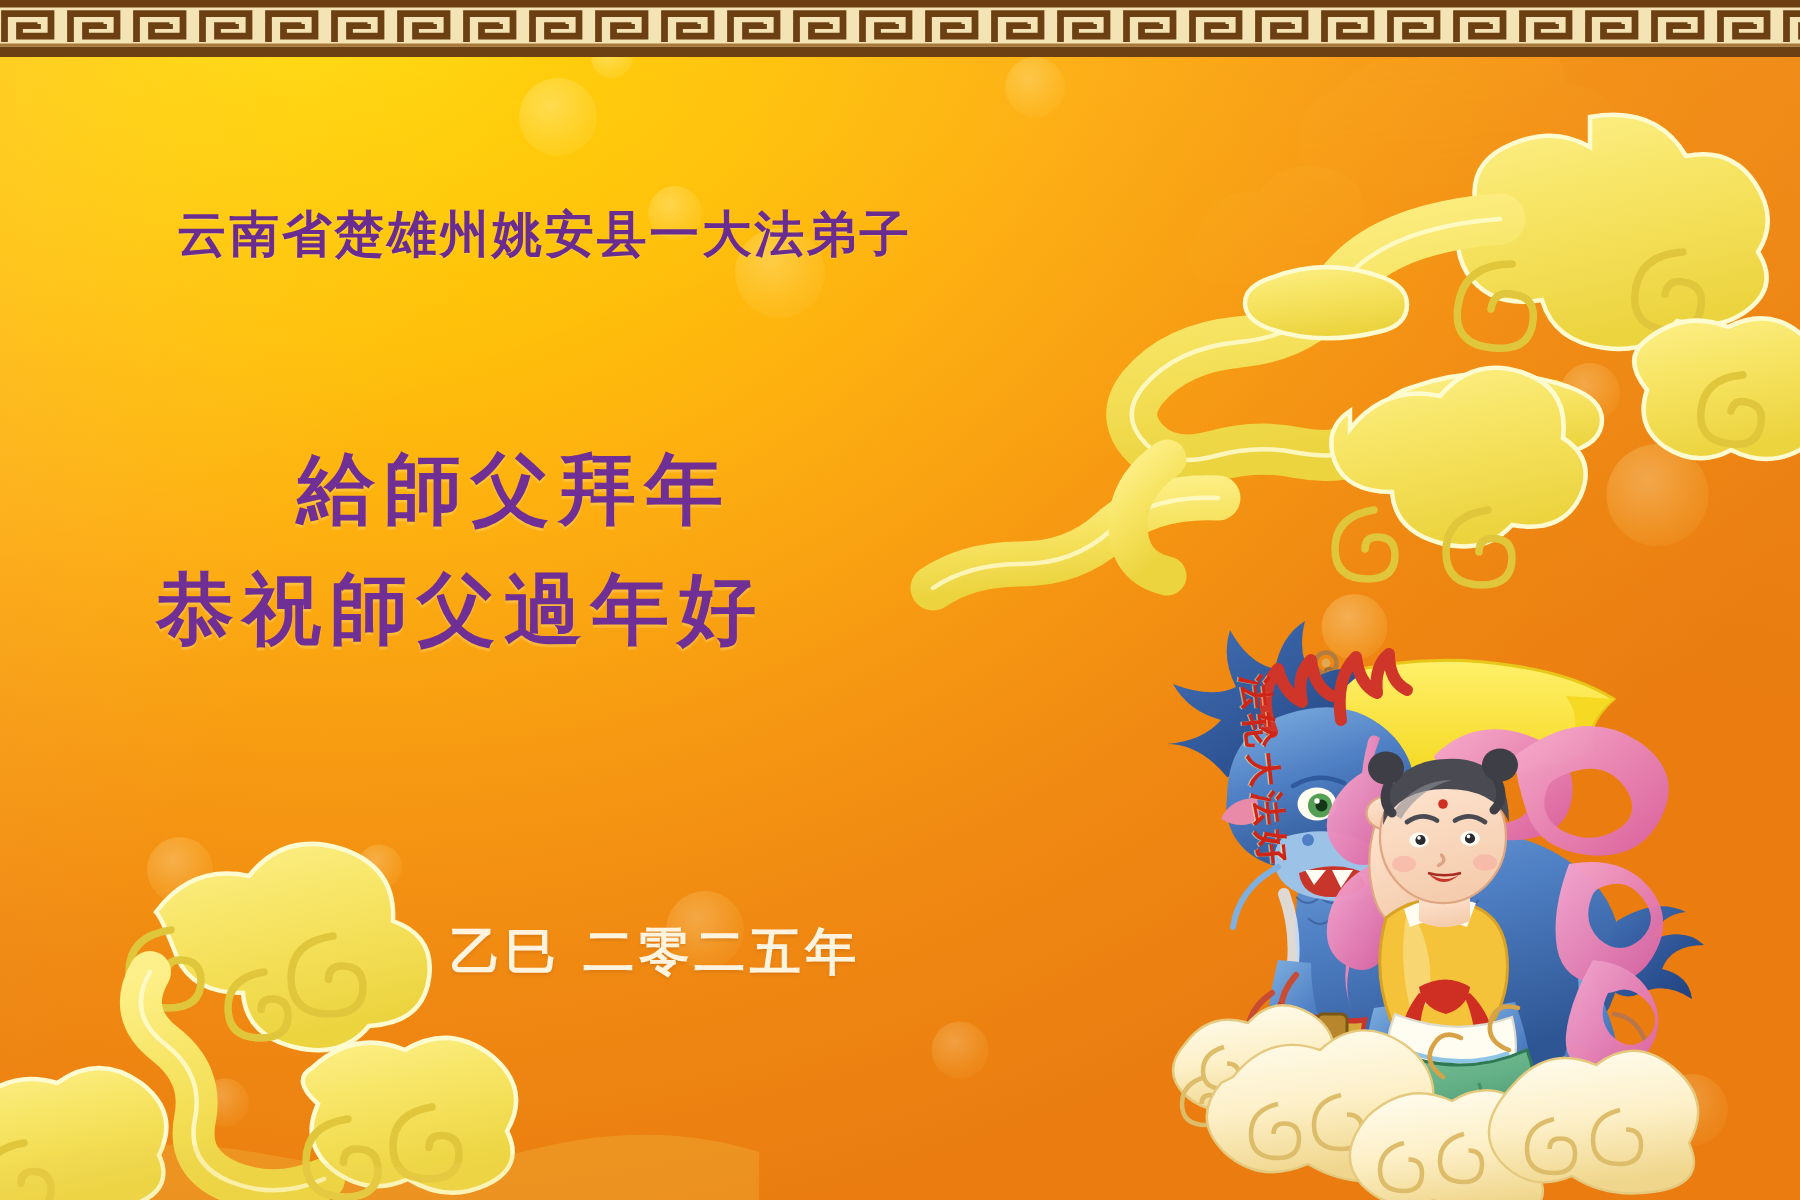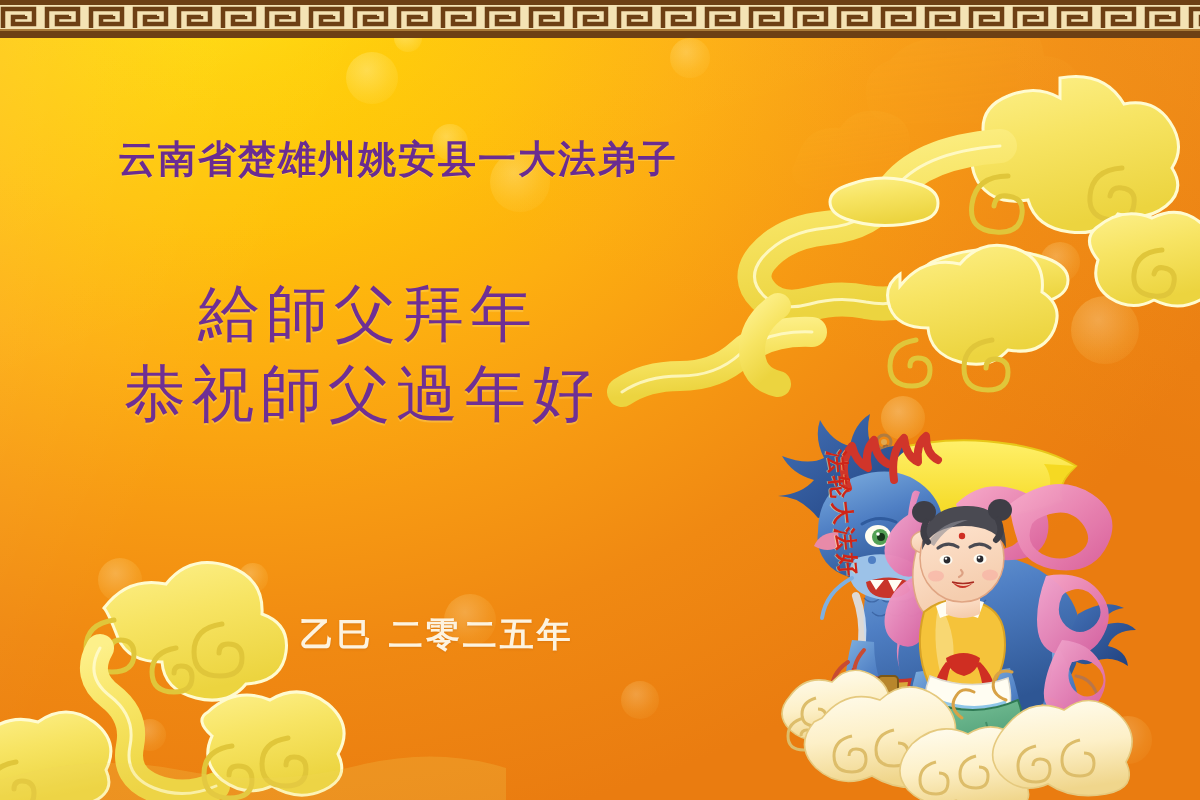--- a/index.html
+++ b/index.html
@@ -40,40 +40,41 @@
   }
 
   
   .cloud-layer { position: absolute; inset: 0; pointer-events: none; }
 
   
   .hdr {
     position: absolute;
     left: 118px;
     top: 134px;
-    font-size: 38px;
+    font-size: 33px;
     font-weight: 700;
     letter-spacing: 2px;
     color: #6a2c91;
     white-space: nowrap;
     z-index: 25;
     text-shadow: 0 1px 0 rgba(255,235,150,0.35);
   }
   .main-line {
     position: absolute;
-    font-size: 62px;
-    font-weight: 400;
+    font-size: 52px;
+    font-weight: 700;
     letter-spacing: 6px;
     color: #6f2f94;
     white-space: nowrap;
     z-index: 25;
     text-shadow: 0 2px 1px rgba(255,235,150,0.30);
+    margin-top: 20px;
   }
   .main-1 { left: 198px; top: 272px; }
-  .main-2 { left: 124px; top: 352px; }
+  .main-2 { left: 104px; top: 352px; }
 
   .datetxt {
     position: absolute;
     left: 300px;
     top: 612px;
     font-size: 34px;
     font-weight: 700;
     letter-spacing: 3px;
     color: #fdf3df;
     white-space: nowrap;

